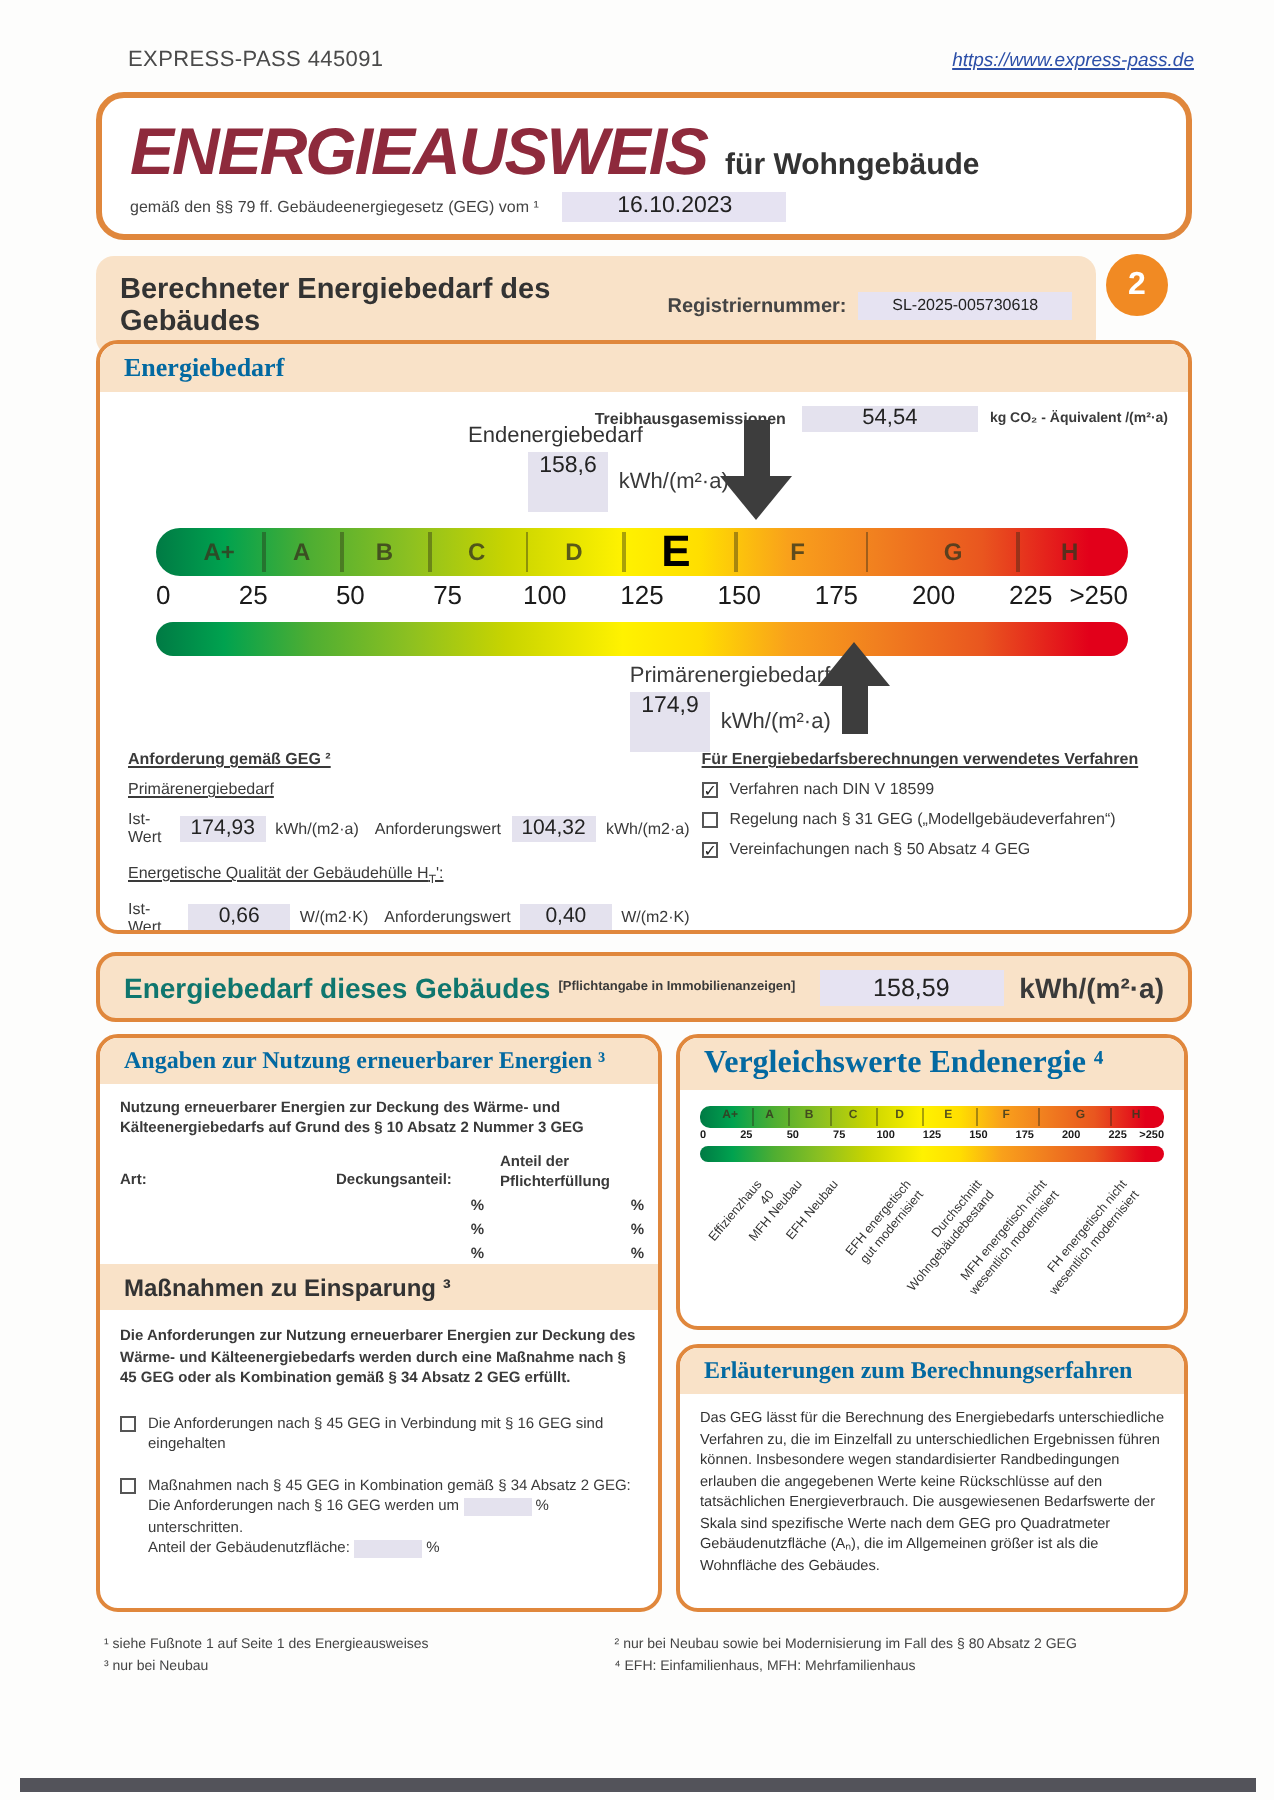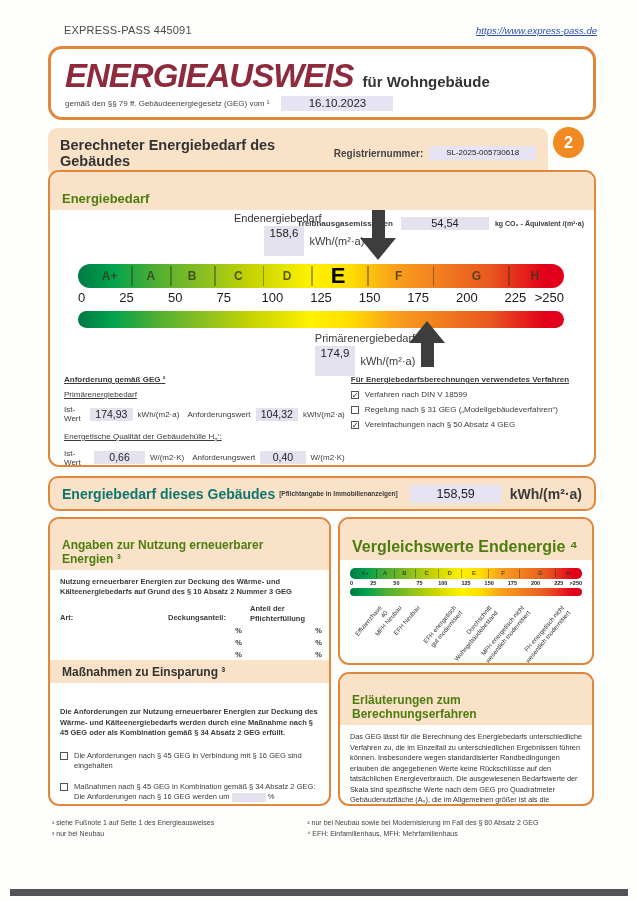--- a/index.html
+++ b/index.html
@@ -23,21 +23,21 @@
 
   
   .section-bar { position:absolute; top:128px; left:48px; width:500px; height:50px; background:#f9e2c8; border-radius:9px; display:flex; align-items:center; padding:0 12px; }
   .section-title { font-size:14.5px; font-weight:bold; color:#333; }
   .reg-label { font-size:10px; font-weight:bold; margin-left:12px; color:#444; }
   .reg-box { background:#e6e3f2; margin-left:6px; width:118px; height:14px; font-size:8px; text-align:center; line-height:14px; color:#222; }
   .page-circle { position:absolute; top:127px; left:553px; width:31px; height:31px; border-radius:50%; background:#f18a23; color:#fff; font-size:16px; font-weight:bold; text-align:center; line-height:31px; }
 
   
   .panel { position:absolute; border:2.5px solid #e0873c; border-radius:11px; background:#fff; overflow:hidden; }
-  .panel-head { background:#f9e2c8; padding:19px 12px 4px 12px; font-weight:bold; color:#4d7c0f; }
+  .panel-head { background:#f9e2c8; padding:4px 12px 4px 12px; font-weight:bold; color:#0369a1;font-family:Liberation Serif, serif; }
 
   
   #p-energie { top:170px; left:48px; width:548px; height:297px; }
   #p-energie .panel-head { font-size:13px; }
   .co2-row { display:flex; justify-content:flex-end; align-items:center; margin:7px 10px 0 0; }
   .co2-label { font-size:8px; font-weight:bold; }
   .co2-box { background:#e4e2ee; width:88px; height:13px; margin-left:8px; font-size:11px; text-align:center; line-height:13px; color:#222; }
   .co2-unit { font-size:7px; font-weight:bold; margin-left:6px; }
 
   .ee-block { position:absolute; top:40px; left:184px; width:160px; text-align:left; }
@@ -97,21 +97,21 @@
   .erne-intro { font-size:7.5px; font-weight:bold; line-height:1.35; }
   .erne-grid { position:relative; margin-top:3px; font-size:7.5px; height:56px; }
   .lab-art { position:absolute; left:0; top:13px; font-weight:bold; }
   .lab-deck { position:absolute; left:108px; top:13px; font-weight:bold; }
   .lab-anteil { position:absolute; left:190px; top:4px; width:78px; font-weight:bold; line-height:1.25; }
   .pct-a { position:absolute; left:168px; width:14px; text-align:right; font-weight:bold; }
   .pct-b { position:absolute; left:248px; width:14px; text-align:right; font-weight:bold; }
   .r1 { top:26px; } .r2 { top:38px; } .r3 { top:50px; }
   .mass-head { background:#f9e2c8; padding:5px 12px 4px 12px; font-weight:bold; font-size:12px; color:#333; }
   .mass-body { padding:8px 10px 0 10px; }
-  .mass-intro { font-size:7.5px; font-weight:bold; line-height:1.4; margin-bottom:12px;margin-top:16px; }
+  .mass-intro { font-size:7.5px; font-weight:bold; line-height:1.4; margin-bottom:12px; }
   .mass-chk { display:flex; align-items:flex-start; font-size:7.5px; line-height:1.4; margin-bottom:10px; }
   .inline-box { display:inline-block; background:#e4e2ee; width:34px; height:9px; vertical-align:middle; }
 
   
   #p-vergleich { top:517px; left:338px; width:256px; height:148px; }
   #p-vergleich .panel-head { font-size:16px; }
   .mini-wrap { position:relative; margin:8px 10px 0 10px; }
   .mini-top { position:relative; height:11px; border-radius:5px; }
   .mini-letter { position:absolute; top:0; height:11px; line-height:11px; transform:translateX(-50%); font-size:6px; font-weight:bold; color:rgba(55,55,30,.85); }
   .mini-tick { position:absolute; top:1px; bottom:1px; width:1px; background:rgba(40,40,20,.4); }

